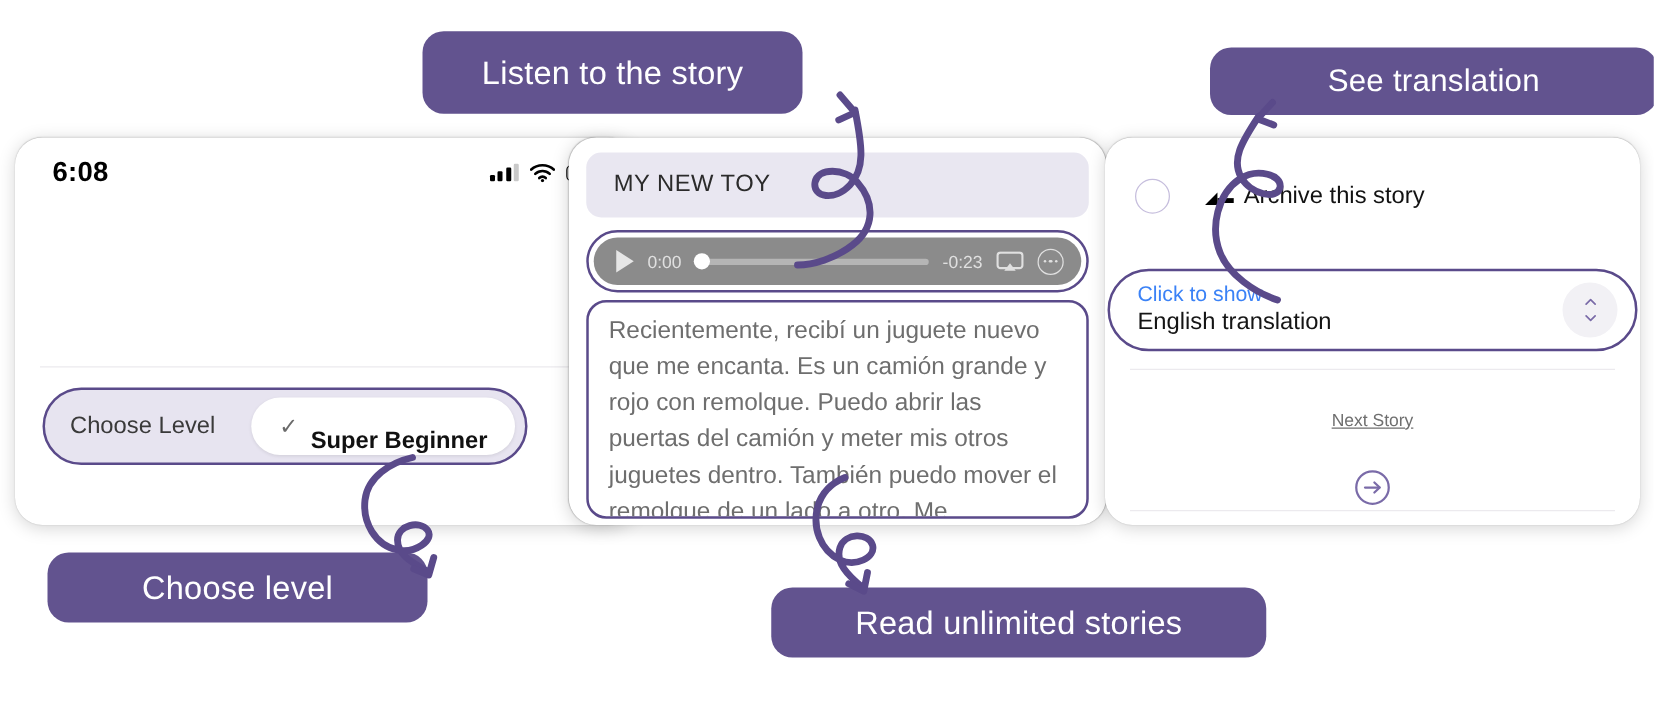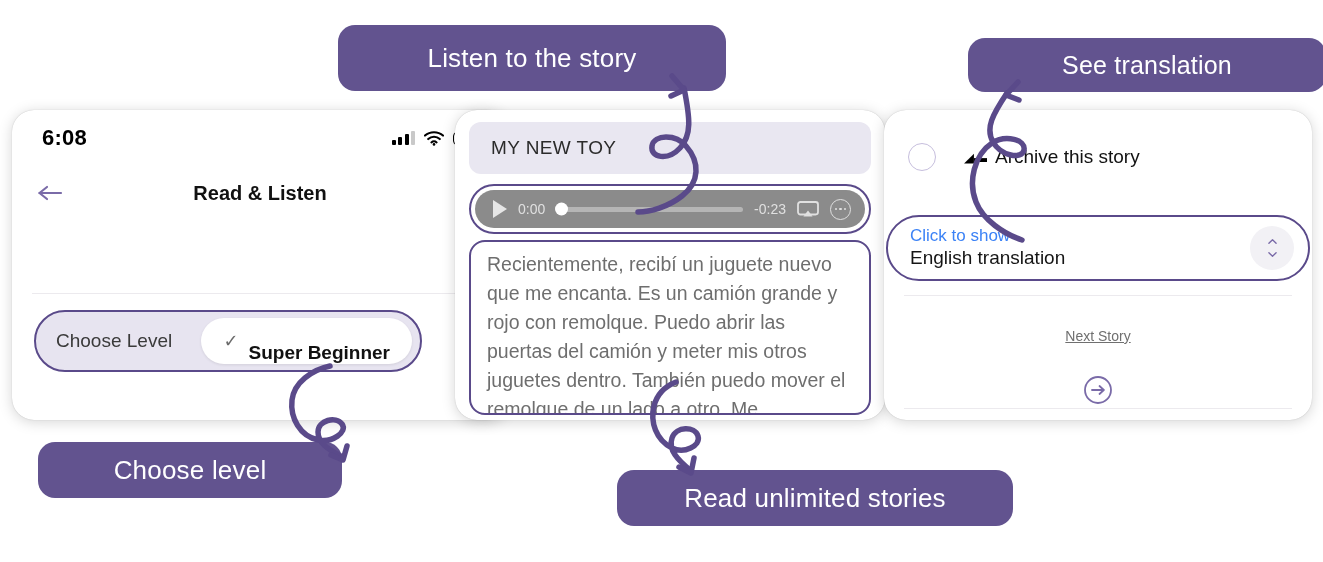--- a/index.html
+++ b/index.html
@@ -171,21 +171,21 @@
   .bubble{
     position:absolute;
     background:#62538f;
     border-radius:17px;
     color:#ffffff;
     display:flex; align-items:center; justify-content:center;
     font-size:26px; font-weight:400; letter-spacing:.2px;
     white-space:nowrap;
     padding: 0 26px;
   }
-  #b-listen { left:338px; top:25px;  width:388px; height:66px; }
+  #b-listen { left:338px; top:25px;  width:304px; height:66px; }
   #b-trans  { left:968px; top:38px;  width:358px; height:54px; font-size:25px; }
   #b-level  { left:38px;  top:442px; width:304px; height:56px; }
   #b-read   { left:617px; top:470px; width:396px; height:56px; }
 
   
   #squiggles{ position:absolute; left:0; top:0; width:1323px; height:562px; pointer-events:none; }
 </style>
 </head>
 <body>
 
@@ -207,27 +207,20 @@
           <path d="M4.2 8.1c1.6-1.5 3.6-2.3 5.8-2.3s4.2.8 5.8 2.3" stroke="#000" stroke-width="2.1" fill="none" stroke-linecap="round"></path>
           <path d="M7.4 11.4c.76-.7 1.66-1.1 2.6-1.1s1.84.4 2.6 1.1" stroke="#000" stroke-width="2.1" fill="none" stroke-linecap="round"></path>
           <circle cx="10" cy="13.4" r="1.3" fill="#000"></circle>
         </svg>
         <span class="batt">
             <span></span>
           </span>
       </div>
     </div>
 
-    <div class="navbar">
-      <svg class="back-arrow" viewBox="0 0 28 20">
-        <path d="M11 4 L3.5 10 L11 16" stroke="#7a6ba8" stroke-width="2.2" fill="none" stroke-linecap="round" stroke-linejoin="round"></path>
-        <path d="M3.5 10 H25" stroke="#7a6ba8" stroke-width="2.2" fill="none" stroke-linecap="round"></path>
-      </svg>
-      <div class="nav-title">Read &amp; Listen</div>
-    </div>
 
 
     <div class="divider" id="left-div"></div>
 
     <div class="level-row">
       <span class="level-label">Choose Level</span>
       <span class="level-pill">
         <span class="tick">✓</span>
         <span class="val">Super Beginner</span>
       </span>

